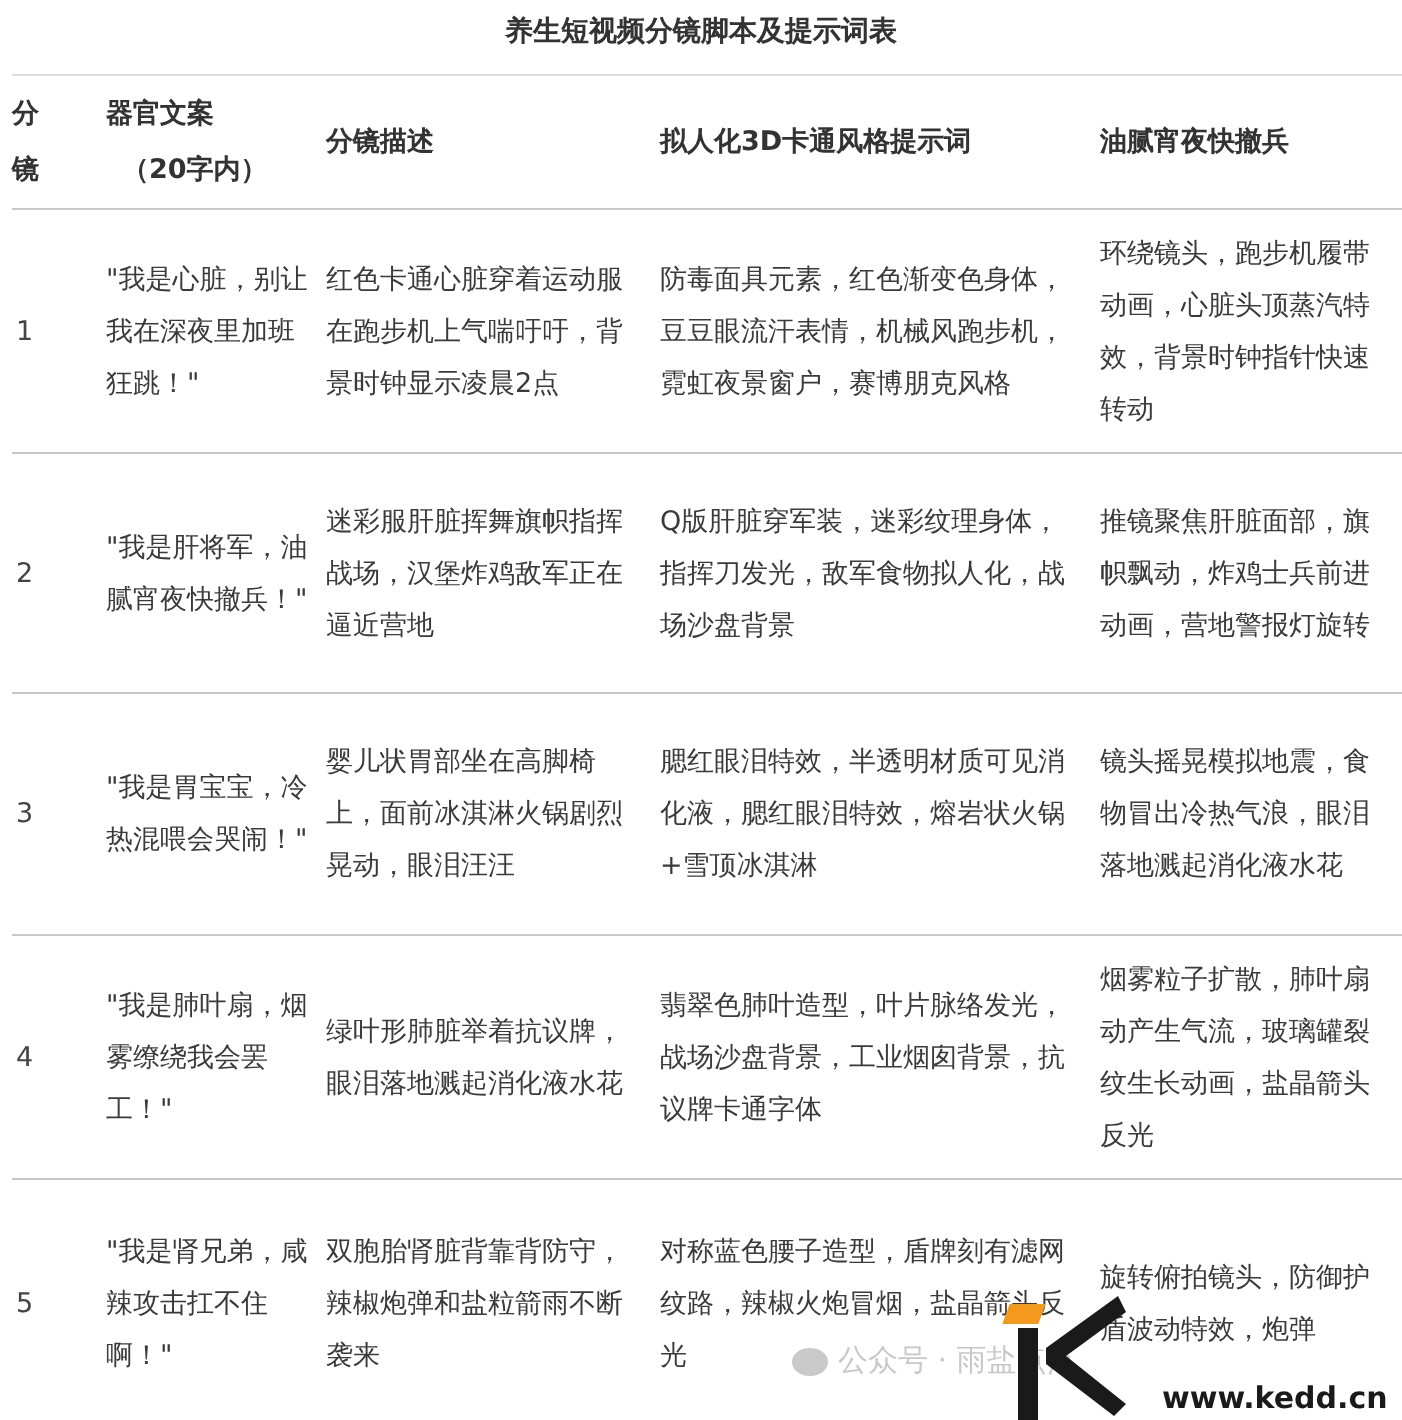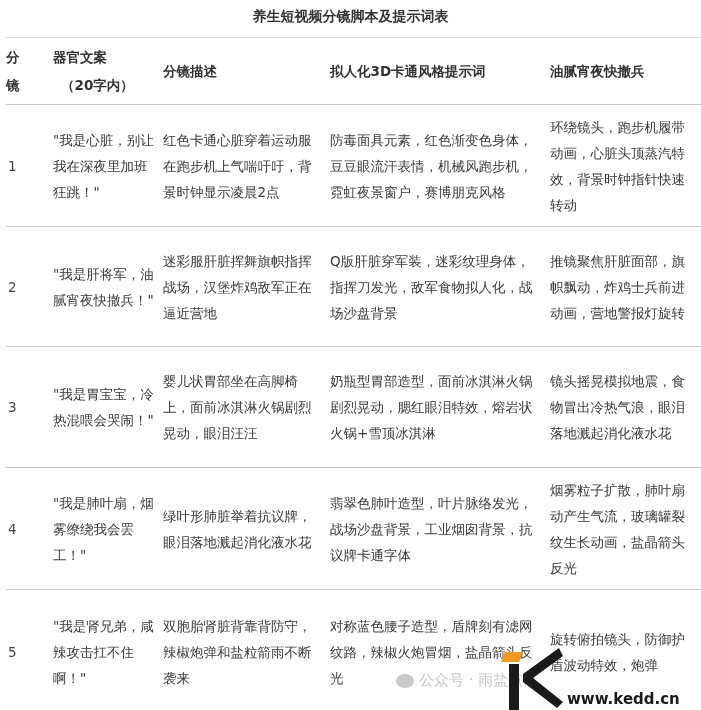--- a/index.html
+++ b/index.html
@@ -121,21 +121,21 @@
       top: -2px;
       font-size: 40px;
       font-weight: bold;
       color: #1a1a1a;
       letter-spacing: 1px;
       line-height: 46px;
       font-family: "DejaVu Sans", sans-serif;
     }
     .logo-url {
       position: absolute;
-      left: 58px;
+      left: 72px;
       top: 44px;
       font-size: 15px;
       font-weight: bold;
       color: #1a1a1a;
       line-height: 18px;
       font-family: "DejaVu Sans", sans-serif;
     }
   </style>
 </head>
 <body>
@@ -181,21 +181,21 @@
       <td class="num">2</td>
       <td class="cell">"我是肝将军，油腻宵夜快撤兵！"</td>
       <td class="cell">迷彩服肝脏挥舞旗帜指挥战场，汉堡炸鸡敌军正在逼近营地</td>
       <td class="cell">Q版肝脏穿军装，迷彩纹理身体，指挥刀发光，敌军食物拟人化，战场沙盘背景</td>
       <td class="cell">推镜聚焦肝脏面部，旗帜飘动，炸鸡士兵前进动画，营地警报灯旋转</td>
     </tr>
     <tr class="r3">
       <td class="num">3</td>
       <td class="cell">"我是胃宝宝，冷热混喂会哭闹！"</td>
       <td class="cell">婴儿状胃部坐在高脚椅上，面前冰淇淋火锅剧烈晃动，眼泪汪汪</td>
-      <td class="cell">奶瓶型胃部造型，面前冰淇淋火锅剧烈晃动，腮红眼泪特效，熔岩状火锅+雪顶冰淇淋</td>
+      <td class="cell">腮红眼泪特效，半透明材质可见消化液，腮红眼泪特效，熔岩状火锅+雪顶冰淇淋</td>
       <td class="cell">镜头摇晃模拟地震，食物冒出冷热气浪，眼泪落地溅起消化液水花</td>
     </tr>
     <tr class="r4">
       <td class="num">4</td>
       <td class="cell">"我是肺叶扇，烟雾缭绕我会罢工！"</td>
       <td class="cell">绿叶形肺脏举着抗议牌，眼泪落地溅起消化液水花</td>
       <td class="cell">翡翠色肺叶造型，叶片脉络发光，战场沙盘背景，工业烟囱背景，抗议牌卡通字体</td>
       <td class="cell">烟雾粒子扩散，肺叶扇动产生气流，玻璃罐裂纹生长动画，盐晶箭头反光</td>
     </tr>
     <tr class="r5">

